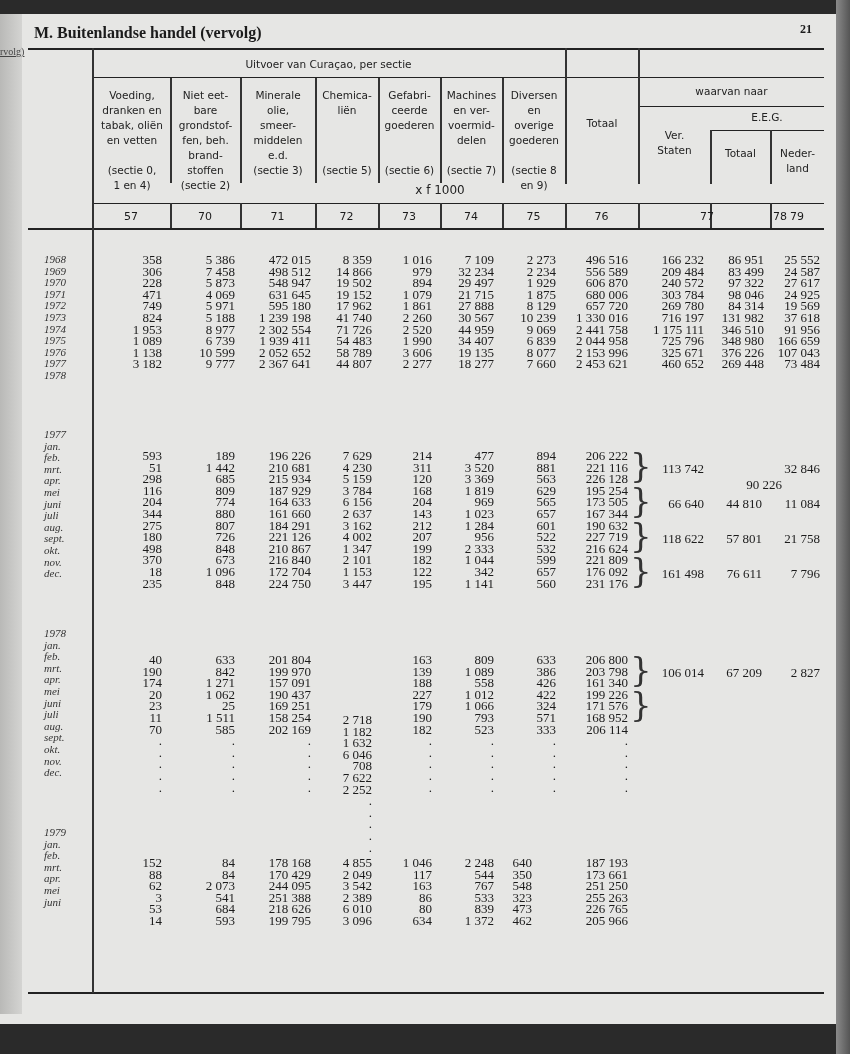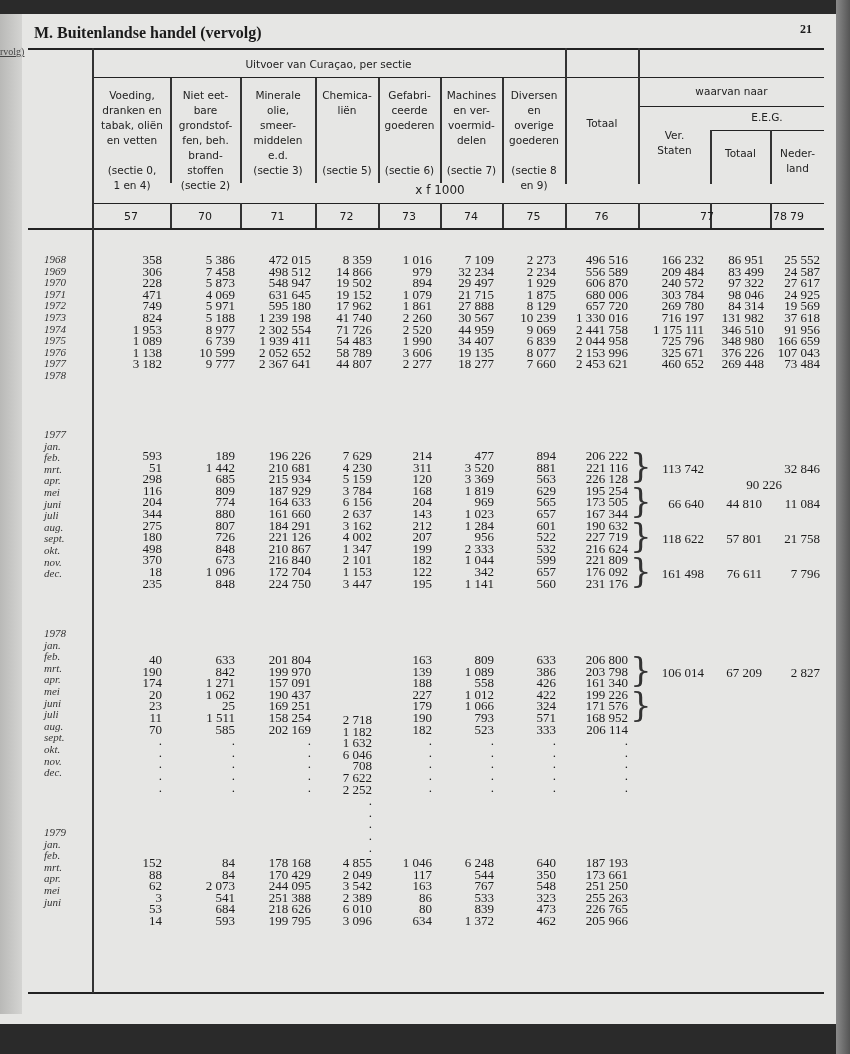--- a/index.html
+++ b/index.html
@@ -526,27 +526,27 @@
 3 542
 2 389
 6 010
 3 096</div>
 <div class="datacol" style="left:380px; width:52px; top:857px;">1 046
 117
 163
 86
 80
 634</div>
-<div class="datacol" style="left:440px; width:54px; top:857px;">6 248
+<div class="datacol" style="left:440px; width:54px; top:857px;">2 248
 544
 767
 533
 839
 1 372</div>
-<div class="datacol" style="left:500px; width:56px; top:857px;">640
+<div class="datacol" style="left:476px; width:56px; top:857px;">640
 350
 548
 323
 473
 462</div>
 <div class="datacol" style="left:550px; width:78px; top:857px;">187 193
 173 661
 251 250
 255 263
 226 765

